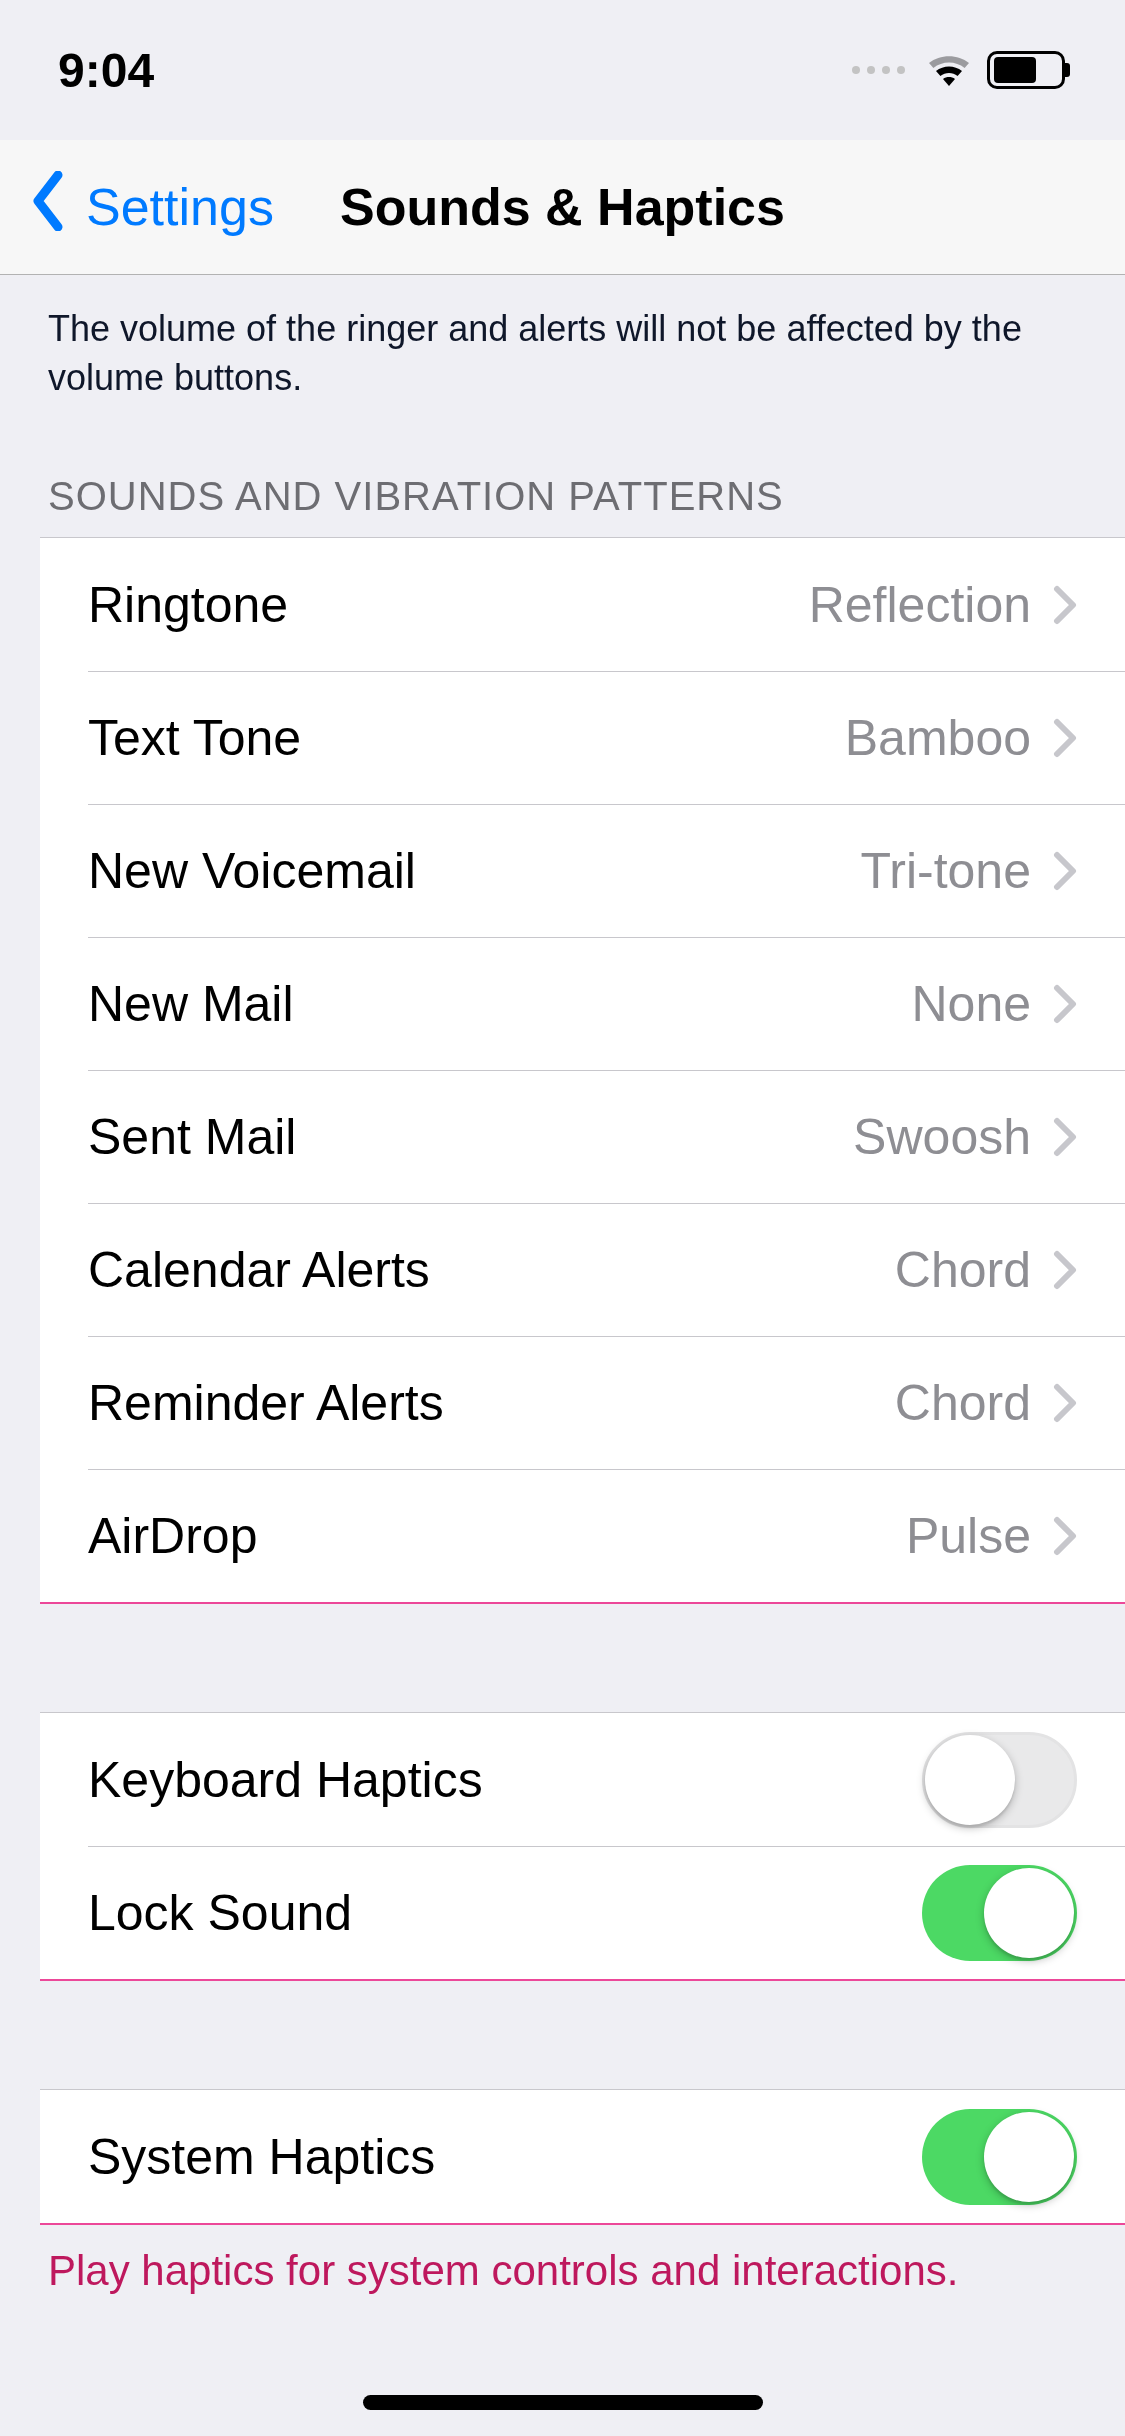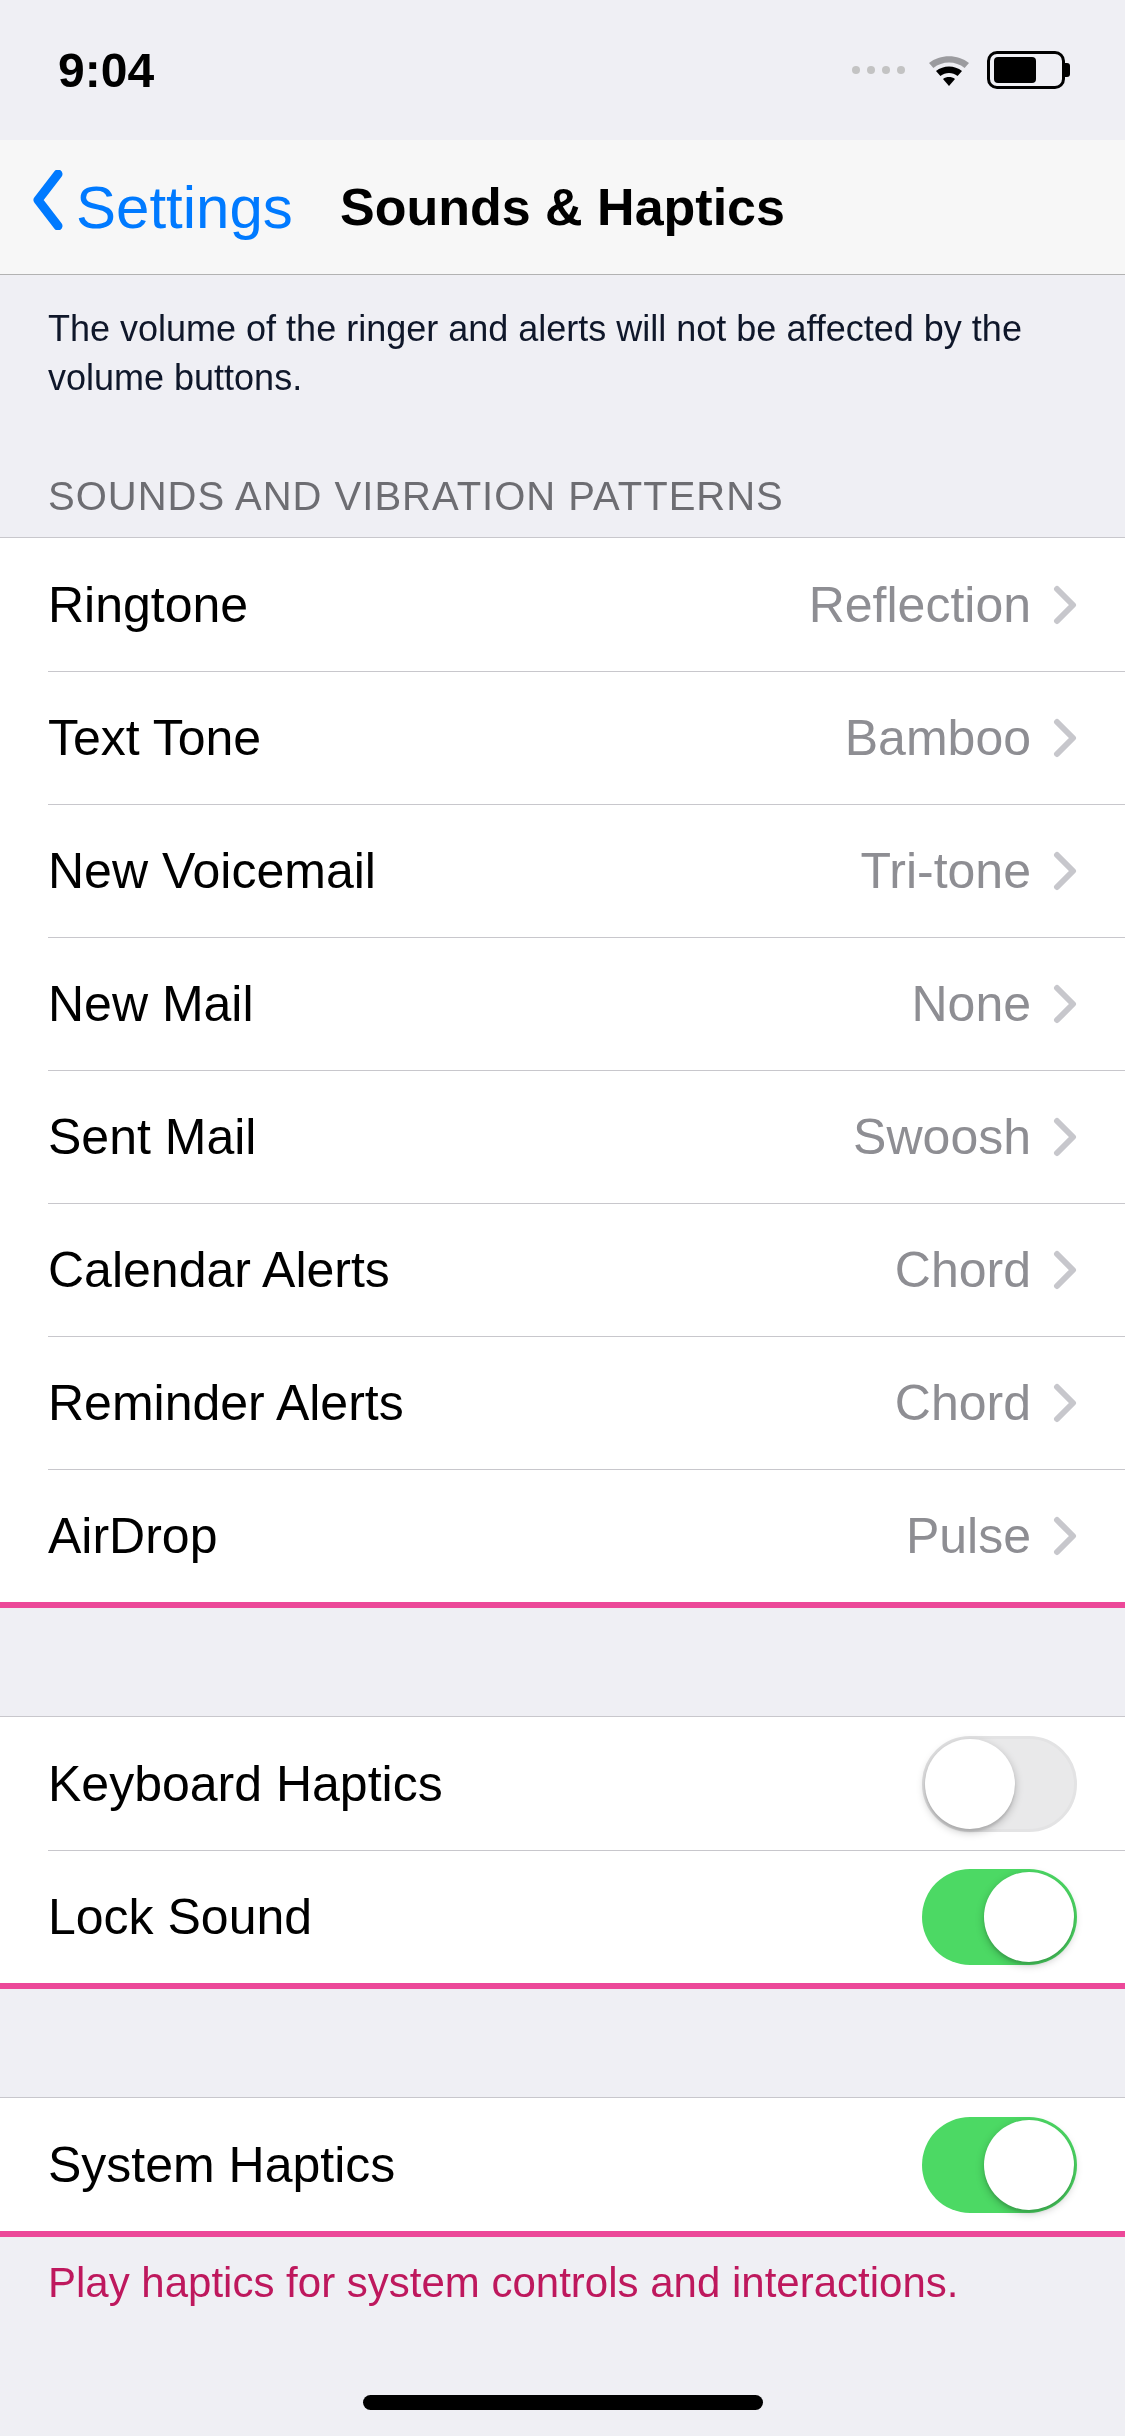--- a/index.html
+++ b/index.html
@@ -63,23 +63,23 @@
     justify-content:center;
     position:relative;
     border-bottom:1px solid #b2b2b2;
     background:#f7f7f7;
   }
   .nav-bar .back {
     position:absolute;
     left: 30px;
     display:flex;
     align-items:center;
-    gap: 10px;
+    gap: 20px;
     color:#007aff;
-    font-size: 60px;
+    font-size: 52px;
     justify-content: space-between;
   }
   .nav-bar .title {
     font-size: 52px;
     font-weight: 600;
   }
   .chevron-left-svg { width:36px; height:60px; }
 
   
   .group-desc {
@@ -92,21 +92,22 @@
     padding: 50px 48px 18px 48px;
     font-size: 40px;
     color: #6d6d72;
     letter-spacing: 1px;
   }
 
   
   .list-group {
     background:#fff;
     border-top:1px solid #c8c7cc;
-    border-bottom:6px solid #ec4899;
+    border-bottom:2px solid #ec4899;
+    margin-left:40px;
   }
   .row {
     display:flex;
     align-items:center;
     min-height: 133px;
     padding: 0 48px;
     position:relative;
   }
   .row + .row::before {
     content:"";

